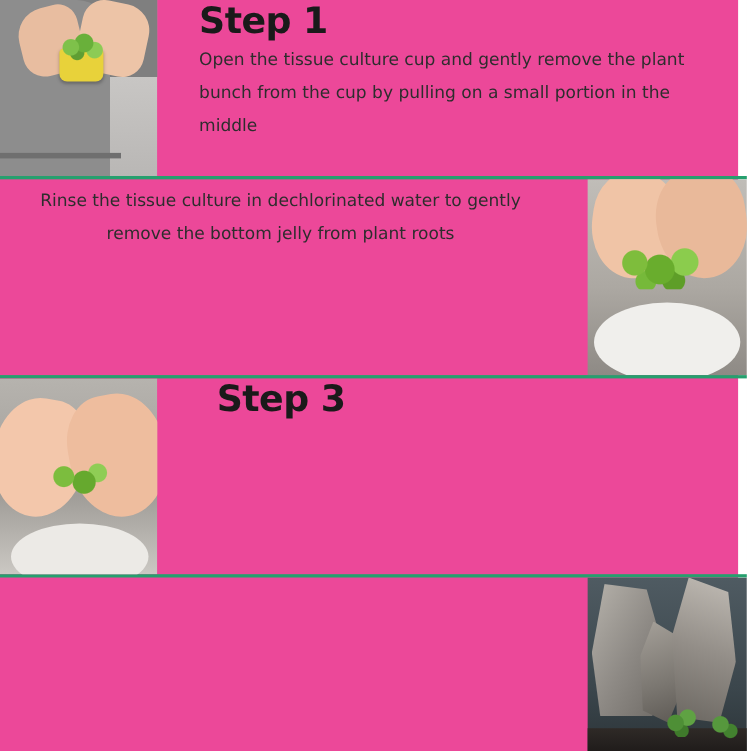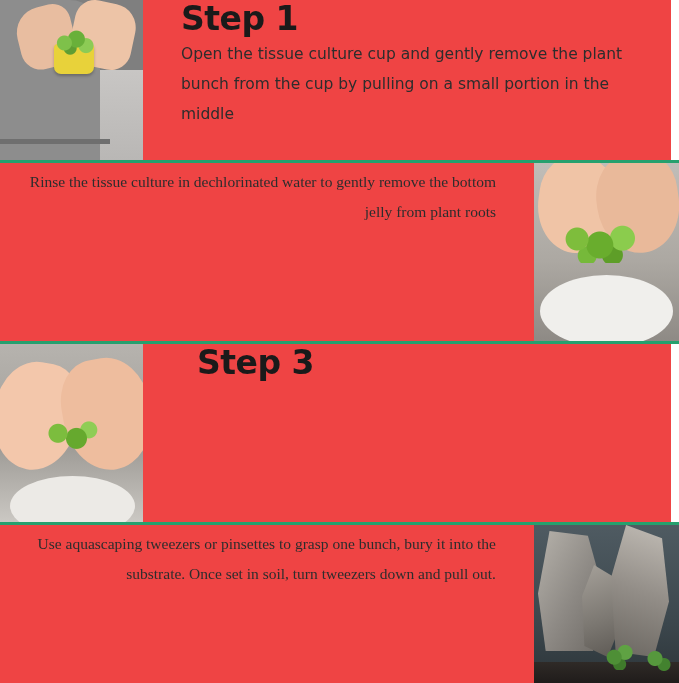--- a/index.html
+++ b/index.html
@@ -7,21 +7,21 @@
     width: 679px;
     height: 683px;
     background: #ffffff;
     font-family: "DejaVu Sans", sans-serif;
     overflow: hidden;
   }
   .page {
     position: relative;
     width: 671px;
     height: 683px;
-    background: #ef4444;
+    background: #ec4899;
   }
 
   .step {
     position: relative;
     width: 679px;
     display: flex;
     align-items: stretch;
   }
   .step-1 { height: 160px; }
   .step-2 { height: 178px; }
@@ -64,21 +64,21 @@
   .title.left { text-align: left; padding-left: 24px; }
   .title.right { text-align: right; padding-right: 24px; }
 
   .body {
     font-size: 15.5px;
     color: #2d2d2d;
     line-height: 1.95;
     margin-top: 4px;
   }
   .body.left { text-align: left; padding-left: 24px; }
-  .body.right { text-align: right; padding-right: 24px; font-family: Liberation Serif, serif; }
+  .body.right { text-align: center; padding-right: 24px; }
 
   
   .ph {
     position: absolute;
     inset: 0;
   }
 
   
   .ph1 { background: linear-gradient(180deg, #d6d4d2 0%, #c9c7c5 40%, #b9b7b5 100%); }
   .ph1 .shirt {
@@ -241,21 +241,20 @@
     </div>
     <div class="text-col">
       <h2 class="title left">Step 3</h2>
     </div>
   </section>
 
   <div class="divider"></div>
 
   <section class="step step-4">
     <div class="text-col">
-      <p class="body right">Use aquascaping tweezers or pinsettes to grasp one bunch, bury it into the substrate. Once set in soil, turn tweezers down and pull out.</p>
     </div>
     <div class="photo wide">
       <div class="ph ph4">
         <div class="rockA"></div>
         <div class="rockC"></div>
         <div class="rockB"></div>
         <div class="soil"></div>
         <div class="plantsL"></div>
         <div class="plantsR"></div>
       </div>

